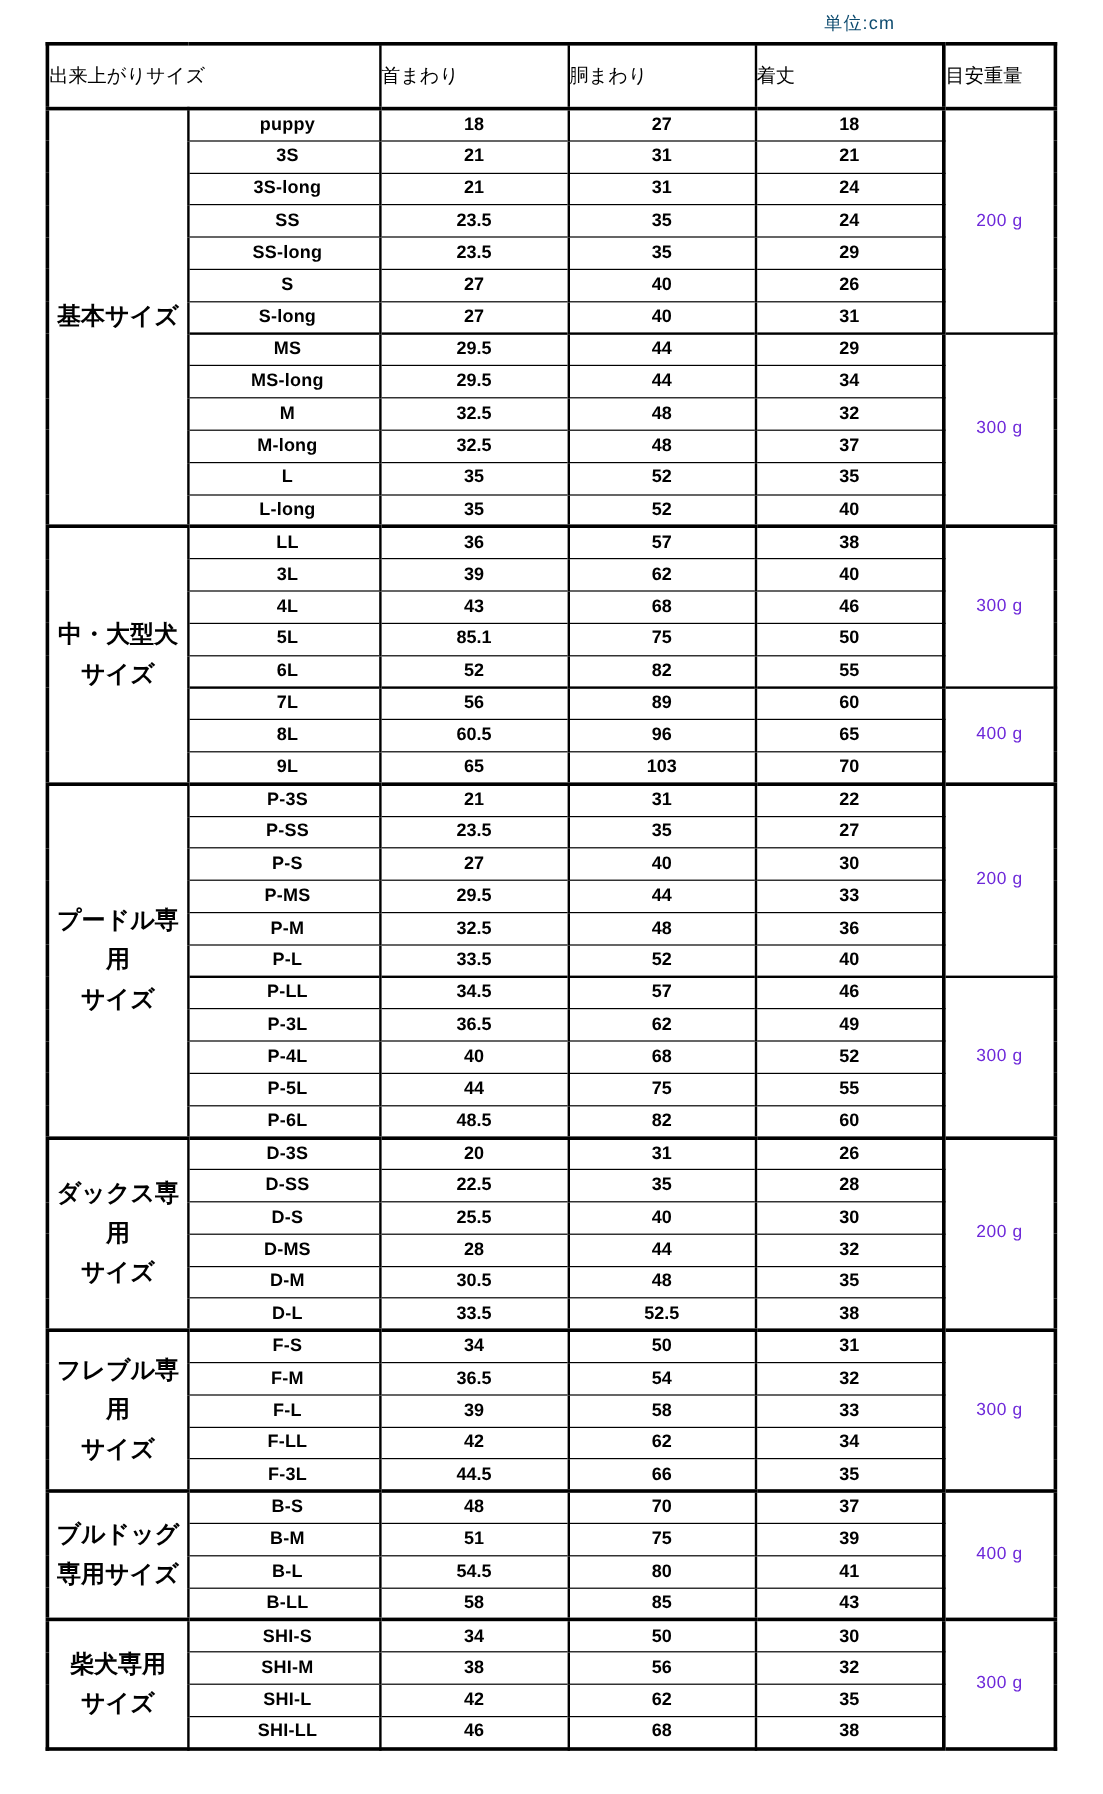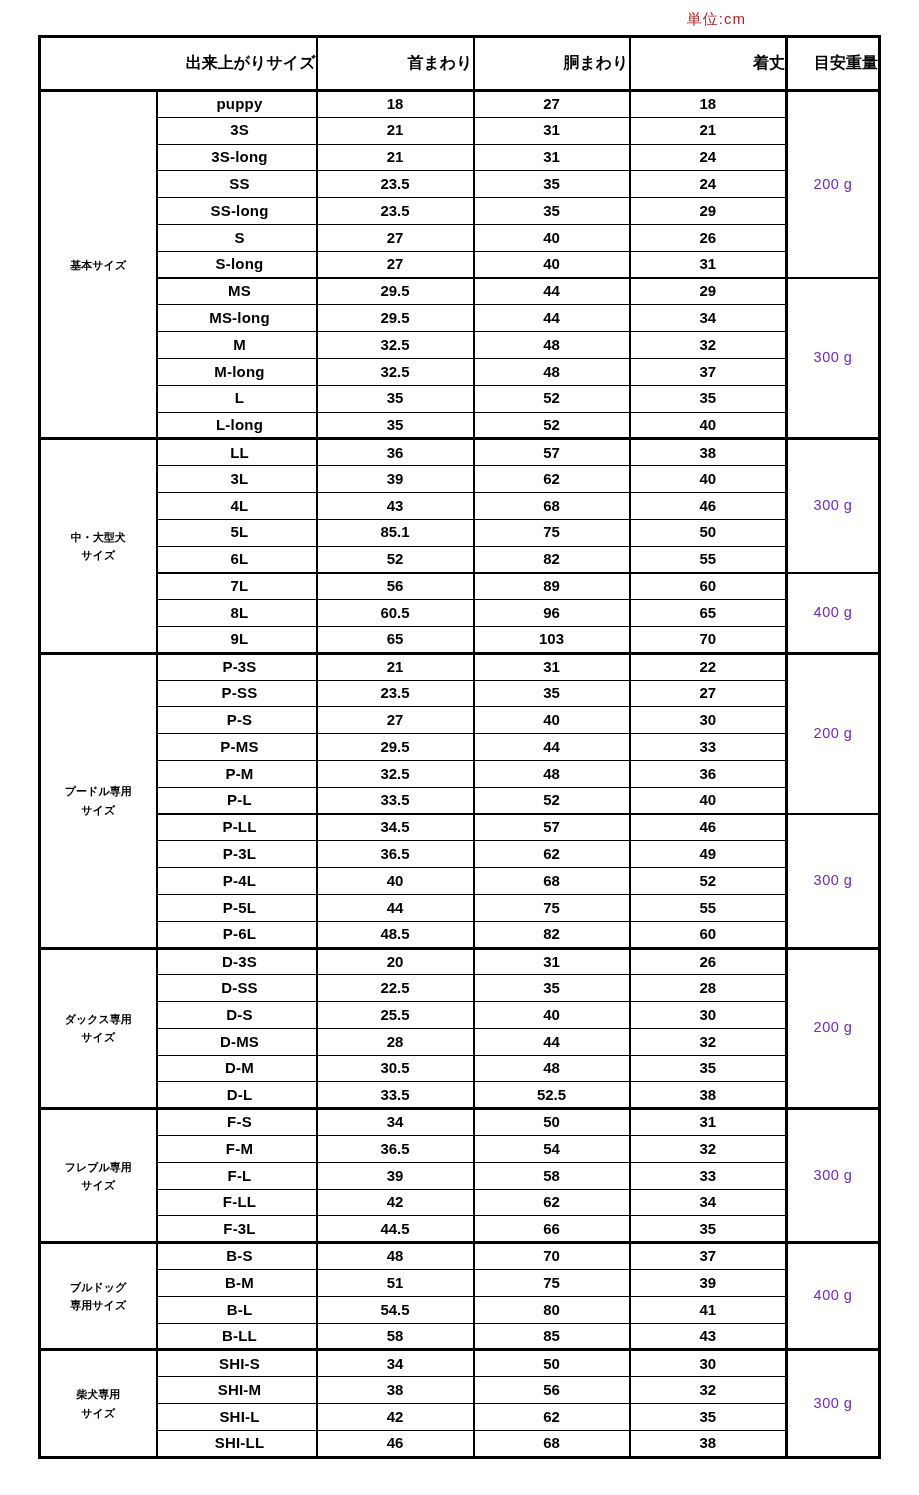--- a/index.html
+++ b/index.html
@@ -11,55 +11,55 @@
   }
   body { height: 1495px; overflow: hidden; }
 
   .unit-note {
     width: 840px;
     margin: 10px 0 6px 38px;
     text-align: right;
     padding-right: 132px;
     font-size: 15px;
     font-weight: 400;
-    color: #b91c1c;
+    color: #0c4a6e;
     letter-spacing: 1px;
   }
 
   table.size-chart {
     border-collapse: collapse;
     table-layout: fixed;
     width: 840px;
     margin-left: 38px;
     border: 3px solid #000;
   }
   th, td {
     border: 1.5px solid #000;
     overflow: hidden;
   }
   thead th {
     height: 54px;
     font-size: 16px;
-    font-weight: 700;
-    text-align: right;
+    font-weight: 400;
+    text-align: left;
     vertical-align: middle;
     border-bottom-width: 3px;
   }
   tbody td {
     height: 26.8px;
     font-size: 15px;
     font-weight: 700;
     vertical-align: middle;
     line-height: 1.1;
   }
   td.cat {
     text-align: center;
     white-space: pre-line;
     line-height: 1.65;
-    font-size: 11px;
+    font-size: 20px;
   }
   td.size { text-align: center; padding-left: 6px; letter-spacing: 0.2px; }
   td.num  { text-align: center; }
   td.weight {
     text-align: center;
     font-weight: 400;
     font-size: 14.5px;
     color: #6d28d9;
     letter-spacing: 0.5px;
   }

